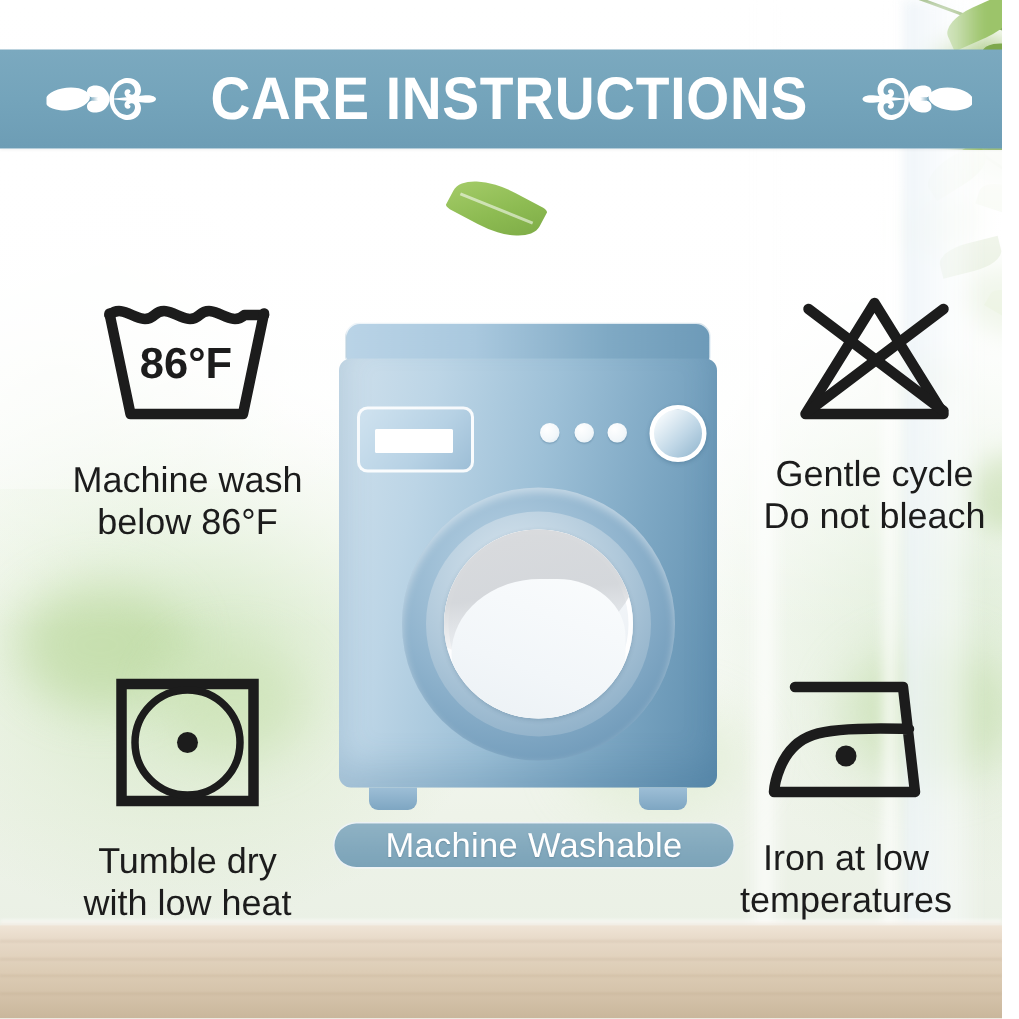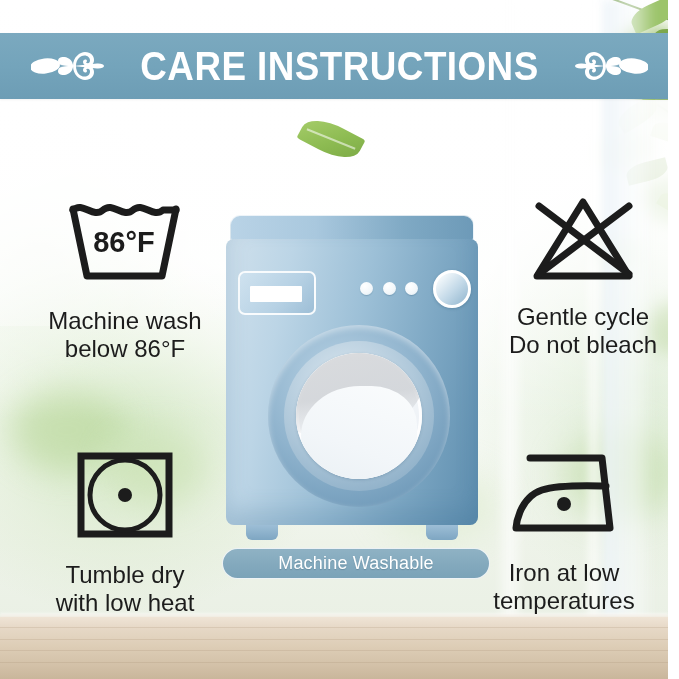--- a/index.html
+++ b/index.html
@@ -142,21 +142,21 @@
     background:linear-gradient(180deg,#9dbed6 0%,#7ea6c2 100%);}
   .foot-l{left:20px;}
   .foot-r{left:200px;}
 
   .wm-badge{
     position:absolute;left:222px;top:548px;width:268px;height:31px;border-radius:16px;
     background:linear-gradient(180deg,#8fb2c4 0%,#83a9bd 55%,#7ba3b8 100%);
     border:1px solid rgba(255,255,255,.85);box-sizing:border-box;
     display:flex;align-items:center;justify-content:center;
   }
-  .wm-badge span{color:#ffffff;font-size:18px;font-weight:400;letter-spacing:.2px;
+  .wm-badge span{color:#ffffff;font-size:23px;font-weight:400;letter-spacing:.2px;
     text-shadow:0 1px 1px rgba(60,95,115,.35);font-family:"Liberation Sans", sans-serif;}
 </style>
 </head>
 <body>
 
 <div id="stage">
 
   <div class="bg-base"></div>
 
   <div class="leafblob lb7"></div>

